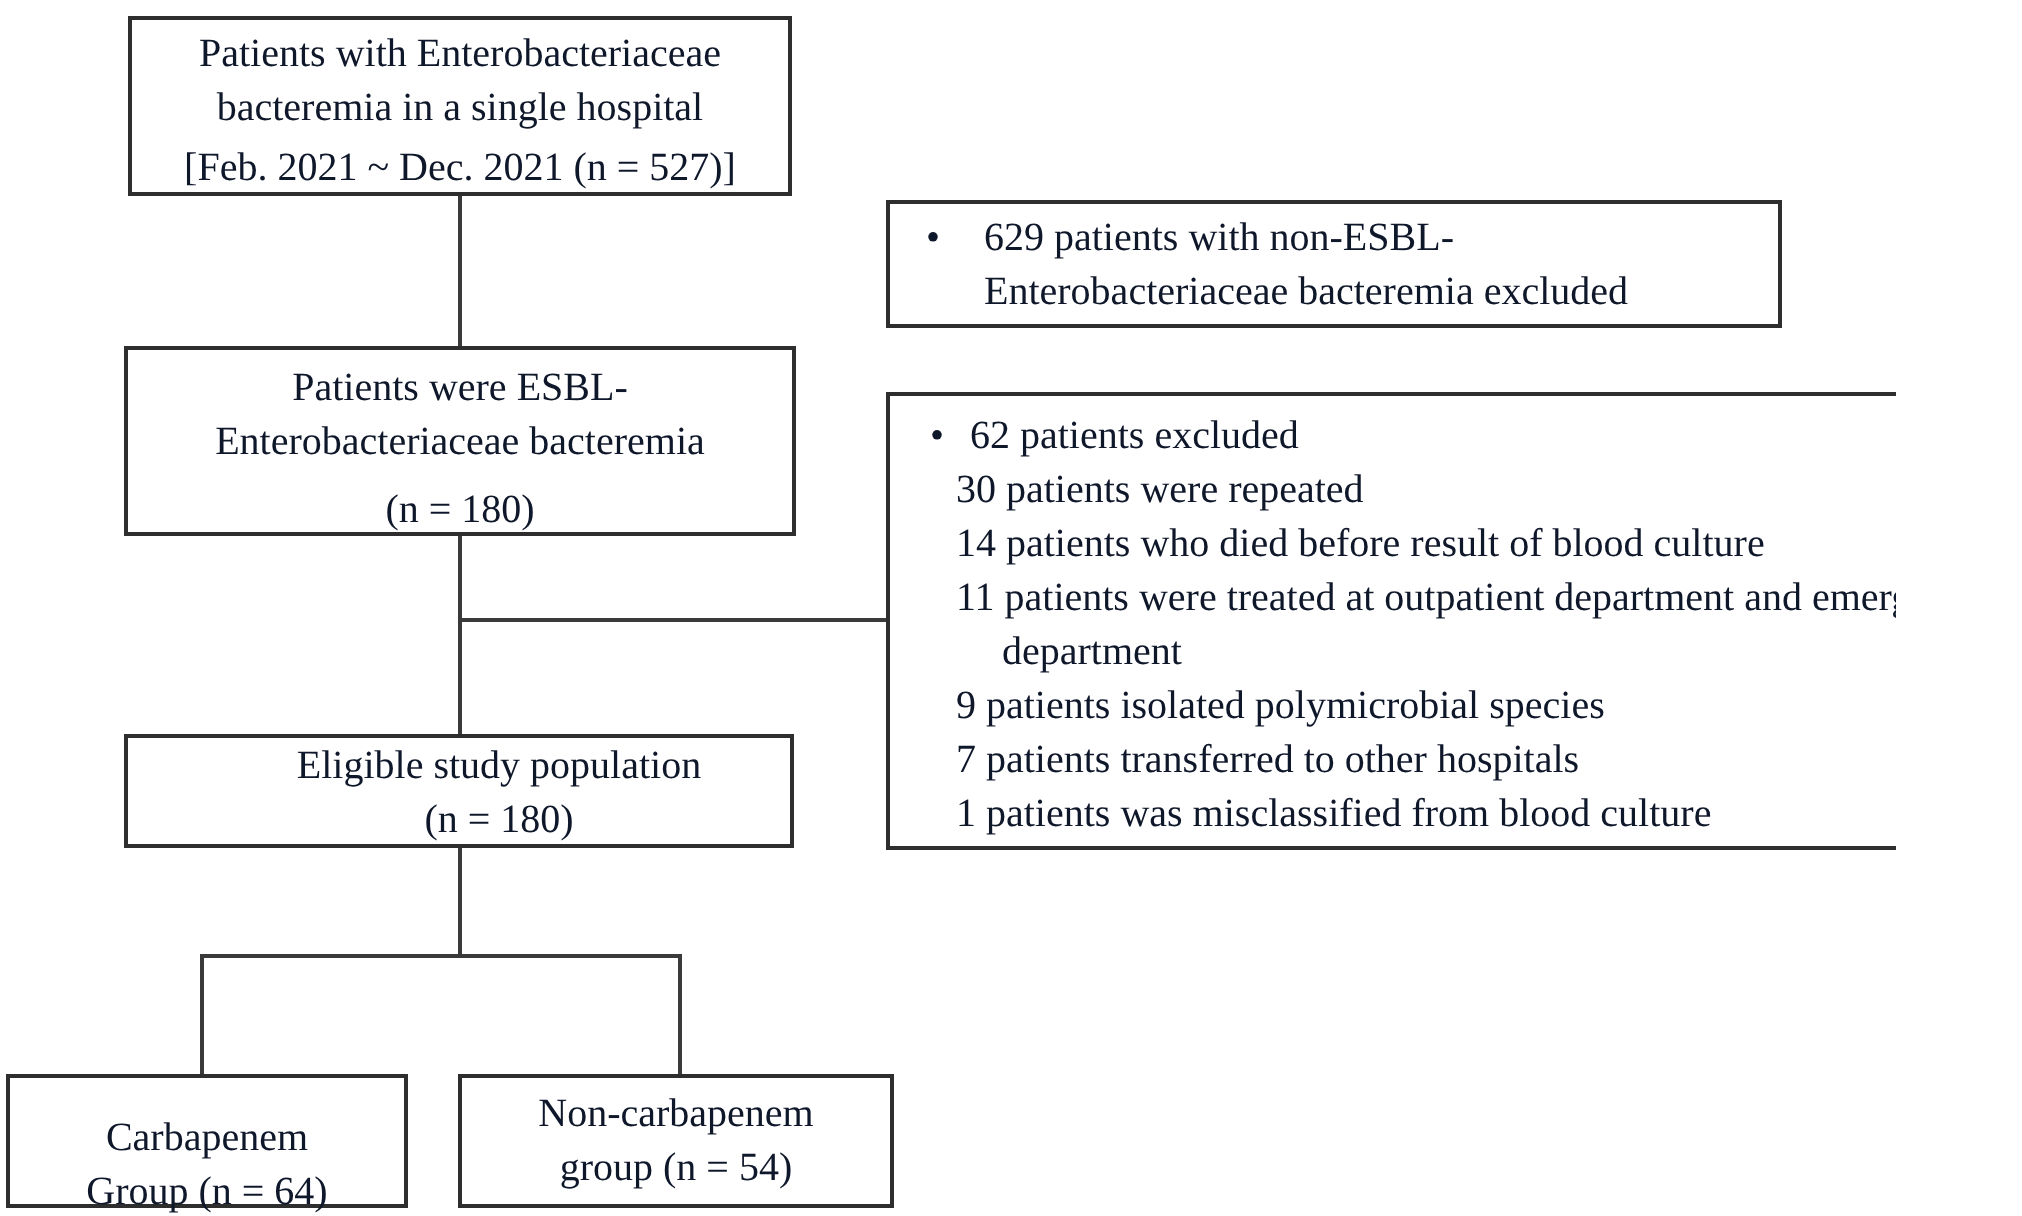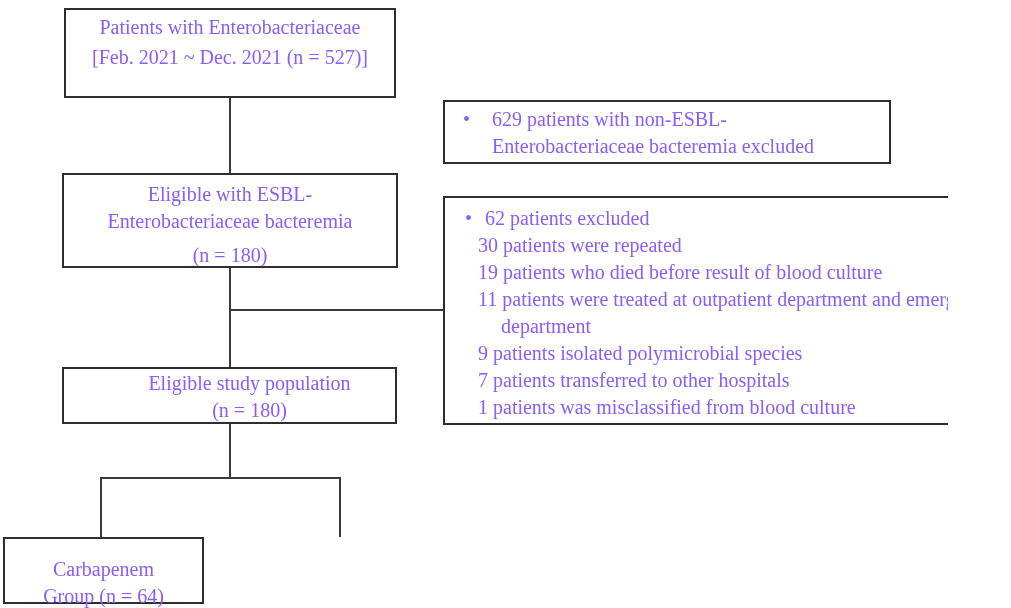--- a/index.html
+++ b/index.html
@@ -6,21 +6,21 @@
     margin: 0;
     padding: 0;
     background: #ffffff;
   }
   .canvas {
     position: relative;
     width: 948px;
     height: 608px;
     background: #ffffff;
     font-family: "Liberation Serif", "DejaVu Serif", serif;
-    color: #8b5cf6;
+    color: #0f172a;
     overflow: hidden;
   }
   .box {
     position: absolute;
     box-sizing: border-box;
     background: #ffffff;
     border: 2px solid #2e2e2e;
     font-size: 20px;
     line-height: 27px;
   }
@@ -79,56 +79,61 @@
   <div class="connector v v1"></div>
   <div class="connector v v2"></div>
   <div class="connector h h1"></div>
   <div class="connector v v3"></div>
   <div class="connector h h2"></div>
   <div class="connector v v4"></div>
   <div class="connector v v5"></div>
 
   <div class="box box-initial center">
     <div>Patients with Enterobacteriaceae</div>
+    <div>bacteremia in a single hospital</div>
     <div class="subtitle">[Feb. 2021 ~ Dec. 2021 (n = 527)]</div>
   </div>
 
   <div class="box box-non-esbl left">
     <div class="bullet-row">
       <span class="bullet">•</span>
       <span class="bullet-text">
         <div>629 patients with non-ESBL-</div>
         <div>Enterobacteriaceae bacteremia excluded</div>
       </span>
     </div>
   </div>
 
   <div class="box box-esbl center">
-    <div>Eligible with ESBL-</div>
+    <div>Patients were ESBL-</div>
     <div>Enterobacteriaceae bacteremia</div>
     <div class="count">(n = 180)</div>
   </div>
 
   <div class="box box-excluded left">
     <div class="bullet-row heading-row">
       <span class="bullet">•</span>
       <span class="bullet-text">62 patients excluded</span>
     </div>
     <div class="excl-item">30 patients were repeated</div>
-    <div class="excl-item">19 patients who died before result of blood culture</div>
+    <div class="excl-item">14 patients who died before result of blood culture</div>
     <div class="excl-item">11 patients were treated at outpatient department and emergency department</div>
     <div class="excl-item">9 patients isolated polymicrobial species</div>
     <div class="excl-item">7 patients transferred to other hospitals</div>
     <div class="excl-item">1 patients was misclassified from blood culture</div>
   </div>
 
   <div class="box box-eligible center">
     <div>Eligible study population</div>
     <div>(n = 180)</div>
   </div>
 
   <div class="box box-carb center">
     <div>Carbapenem</div>
     <div>Group (n = 64)</div>
   </div>
 
+  <div class="box box-noncarb center">
+    <div>Non-carbapenem</div>
+    <div>group (n = 54)</div>
+  </div>
 
 </div>
 
 </body></html>

